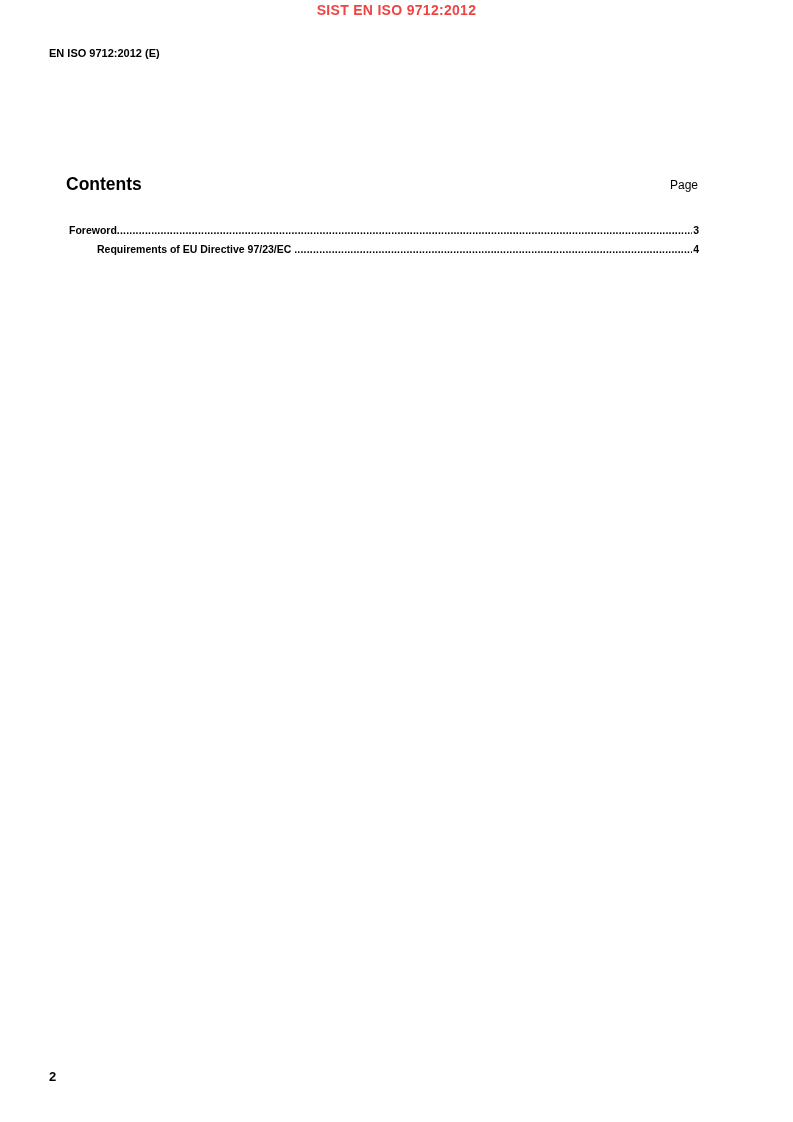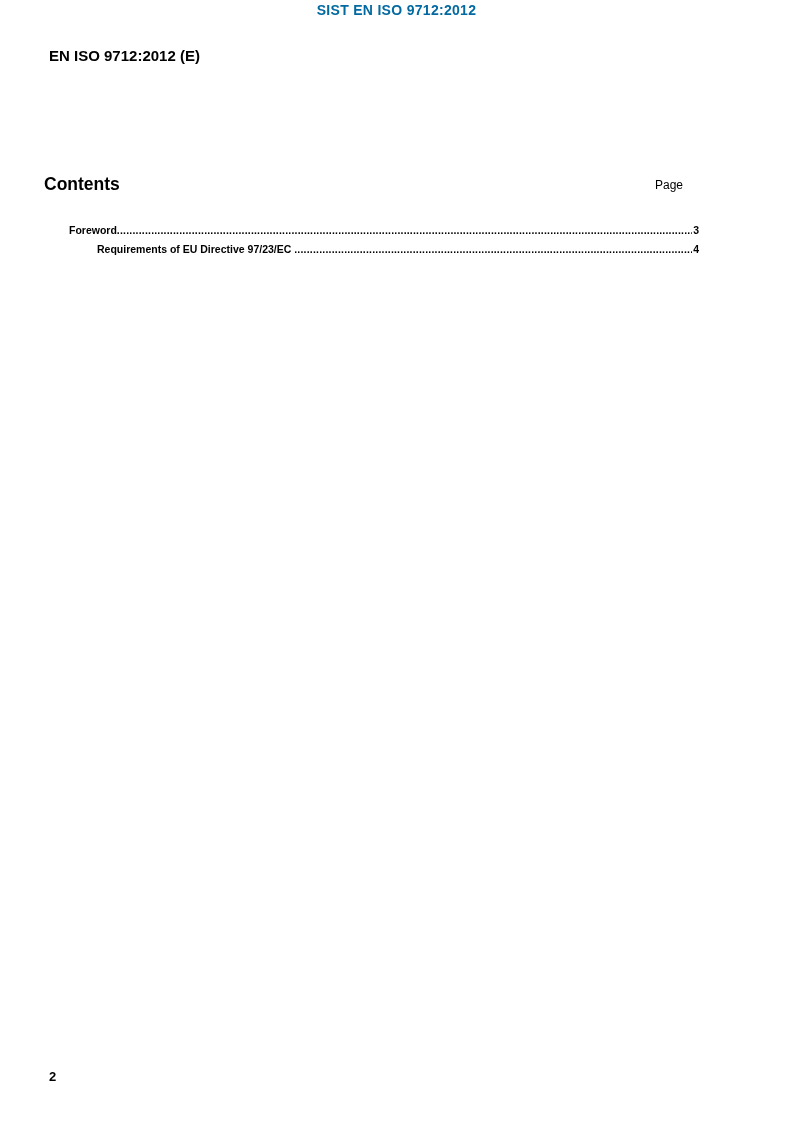--- a/index.html
+++ b/index.html
@@ -16,41 +16,41 @@
       overflow: hidden;
     }
     .watermark {
       position: absolute;
       top: 2px;
       left: 0;
       width: 793px;
       text-align: center;
       font-weight: bold;
       font-size: 14px;
-      color: #0369a1;
+      color: #ef4444;
       letter-spacing: 0.3px;
     }
     .doc-header {
       position: absolute;
       top: 47px;
       left: 49px;
       font-weight: bold;
-      font-size: 15px;
+      font-size: 11px;
     }
     .contents-title {
       position: absolute;
       top: 174px;
-      left: 44px;
+      left: 66px;
       font-weight: bold;
       font-size: 17.5px;
     }
     .page-label {
       position: absolute;
       top: 178px;
-      right: 110px;
+      right: 95px;
       font-size: 12px;
     }
     .toc {
       position: absolute;
       top: 224px;
       left: 49px;
       width: 650px;
       font-size: 10.5px;
     }
     .toc-entry {

